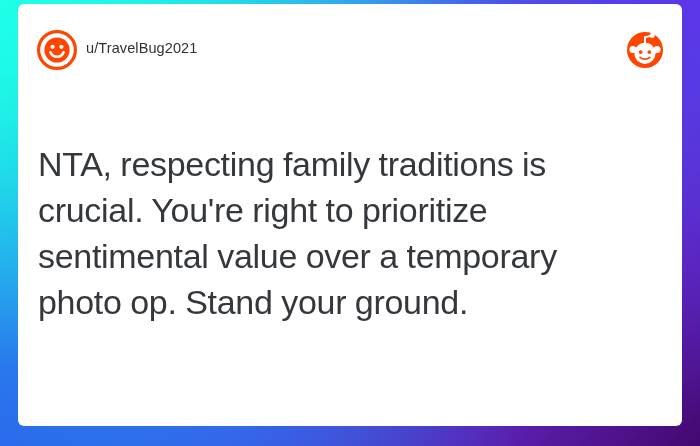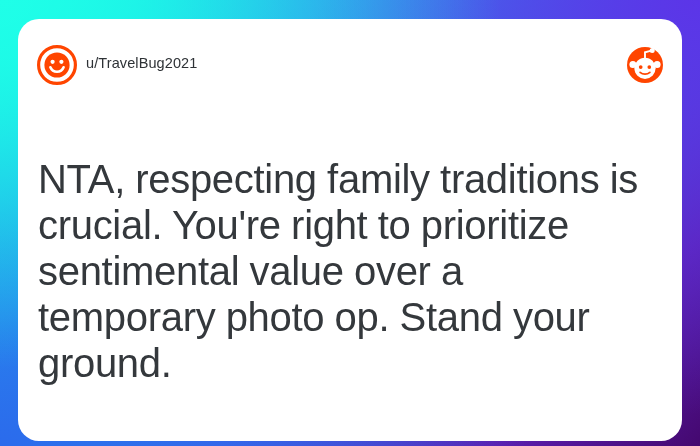--- a/index.html
+++ b/index.html
@@ -22,25 +22,25 @@
       radial-gradient(130% 150% at 0% 0%, #1FFFE8 0%, rgba(31,255,232,0) 55%),
       radial-gradient(130% 150% at 0% 100%, #2B6BEC 0%, rgba(43,107,236,0) 58%),
       radial-gradient(130% 150% at 100% 0%, #5C35E8 0%, rgba(92,53,232,0) 62%),
       linear-gradient(135deg, #14F0E0 0%, #1FB6F0 28%, #3E63E8 58%, #5B1FB0 82%, #44086F 100%);
     overflow: hidden;
   }
 
   #card {
     position: absolute;
     left: 18px;
-    top: 19px;
+    top: 4px;
     width: 664px;
     height: 422px;
     background: #FFFFFF;
-    border-radius: 21px;
+    border-radius: 6px;
     box-sizing: border-box;
     overflow: hidden;
   }
 
   
   #card-header {
     position: absolute;
     left: 0;
     top: 0;
     right: 0;
@@ -73,21 +73,21 @@
     width: 38px;
     height: 38px;
   }
 
   
   #comment-body {
     position: absolute;
     left: 20px;
     top: 137px;
     width: 600px;
-    font-size: 40px;
+    font-size: 34px;
     line-height: 46px;
     font-weight: 300;
     color: #34383C;
     letter-spacing: -0.3px;
     word-spacing: -0.5px;
     font-family: "Liberation Sans", sans-serif;
   }
 </style>
 </head>
 <body>

